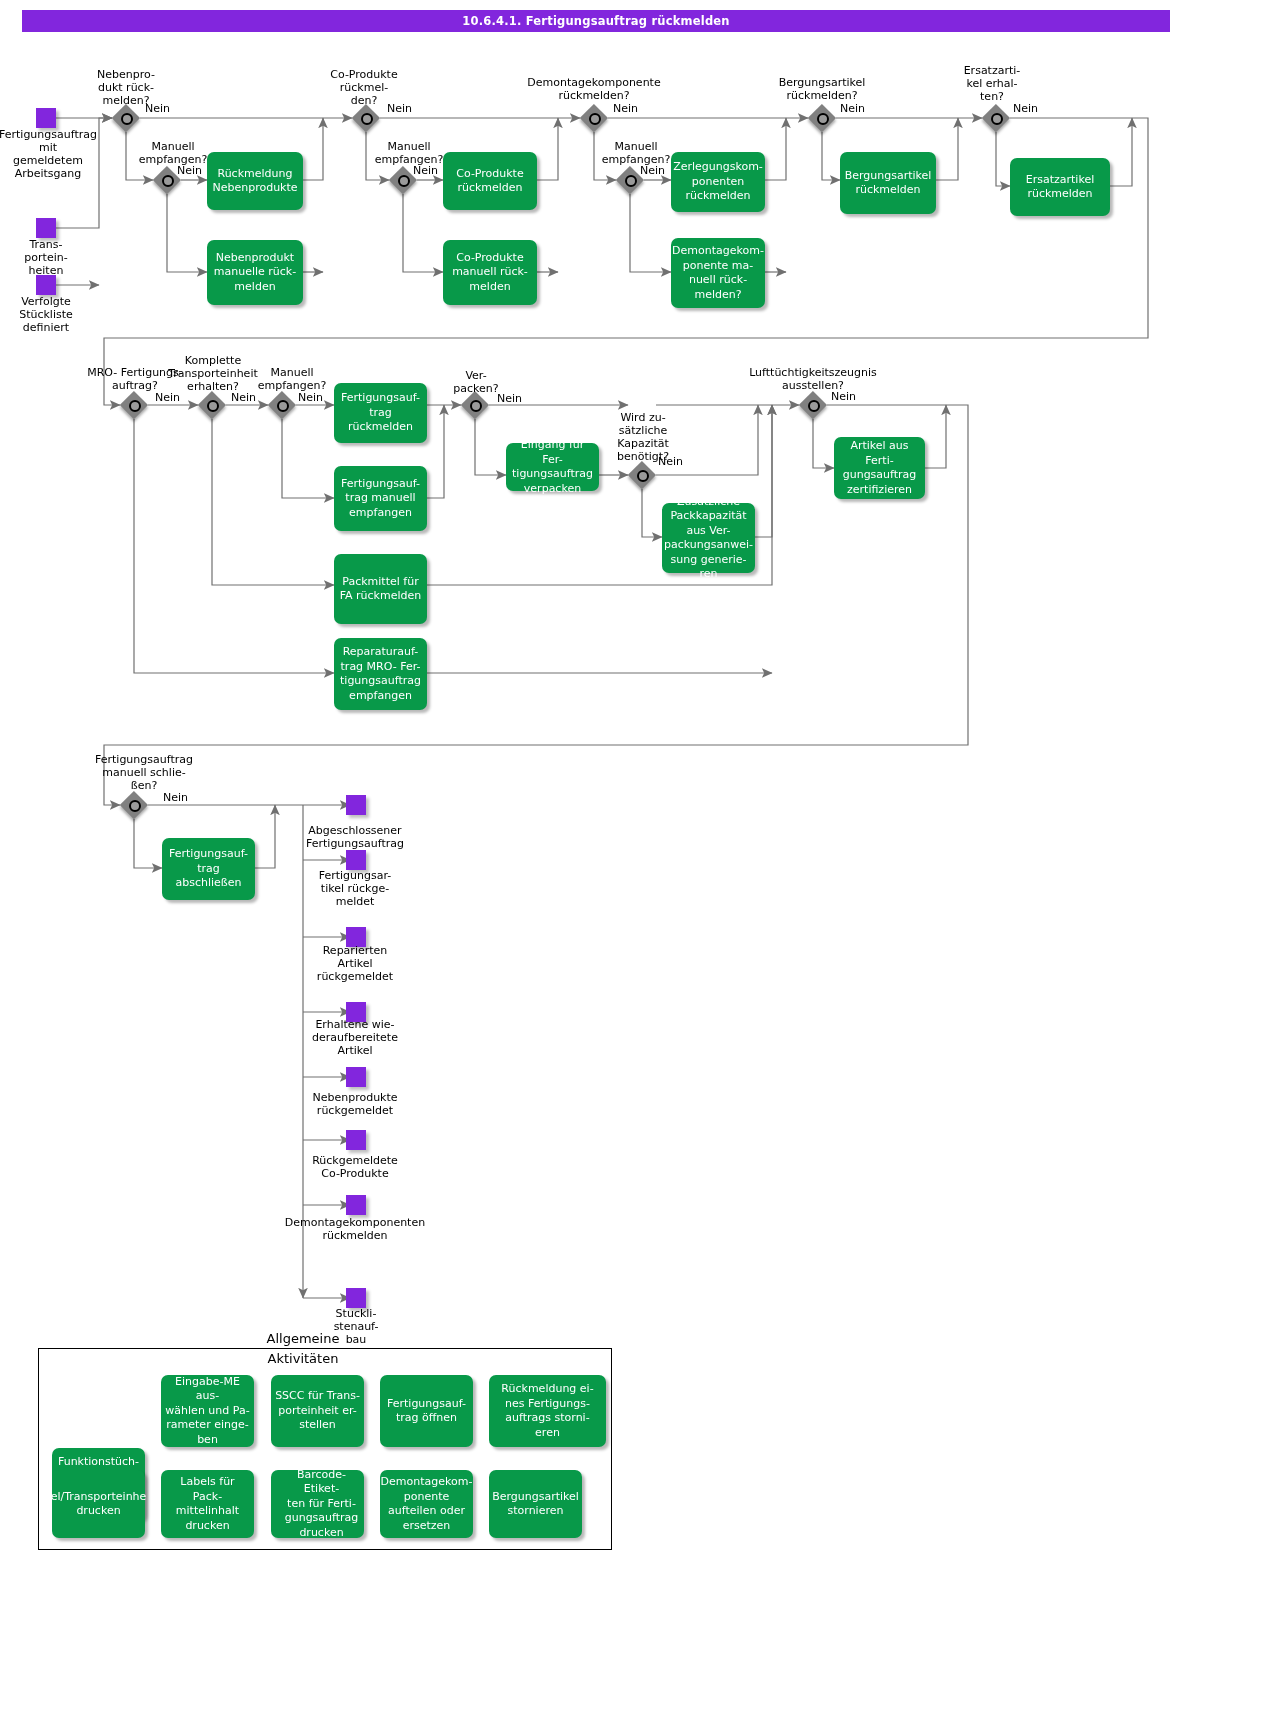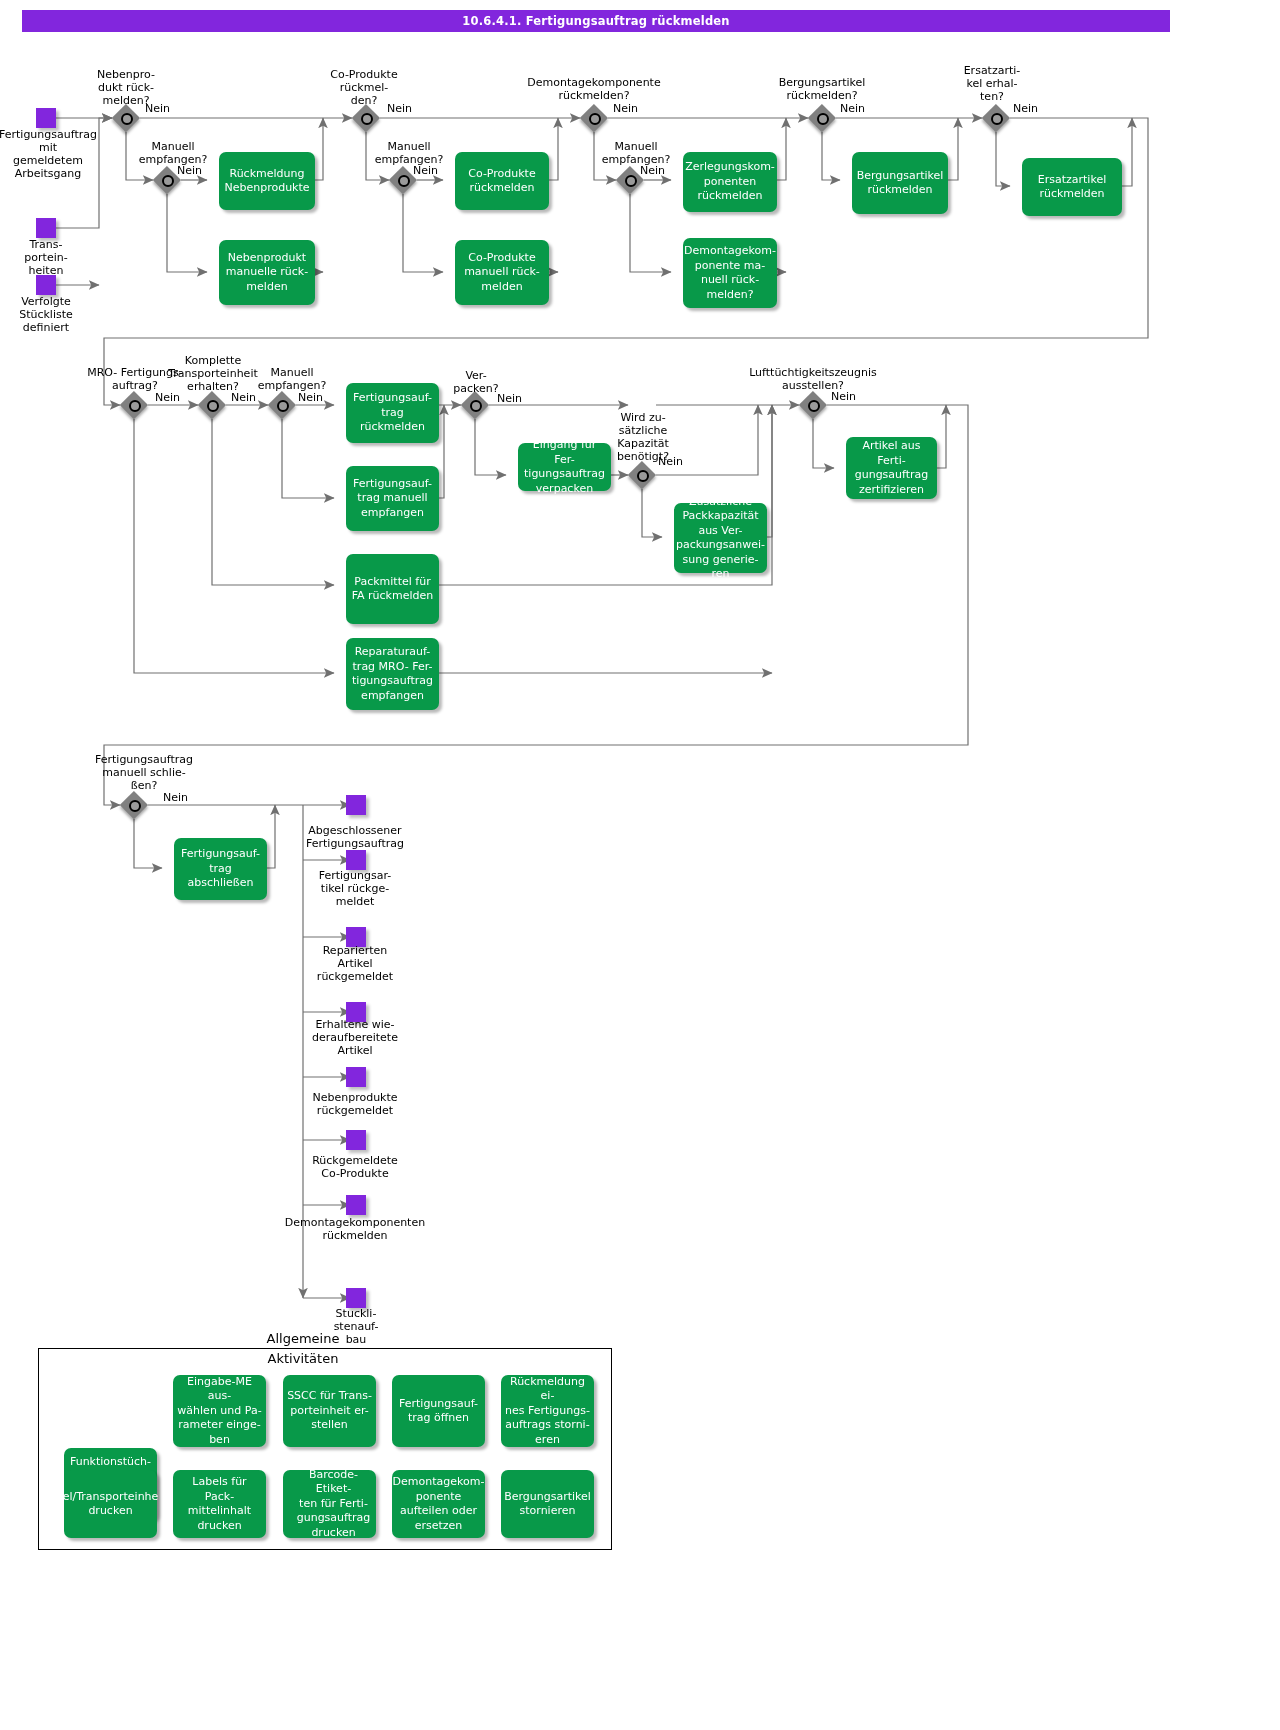--- a/index.html
+++ b/index.html
@@ -17,21 +17,21 @@
     font-size:11.5px; font-weight:bold; letter-spacing:.2px;
     display:flex; align-items:center; justify-content:center;
     font-family:"DejaVu Sans", sans-serif;
   }
 
   
   .act{
     position:absolute; background:#089949; color:#ffffff;
     border-radius:7px; box-shadow:3px 3px 3px rgba(0,0,0,.28);
     display:flex; align-items:center; justify-content:center; text-align:center;
-    font-size:11px; line-height:14.5px; padding:2px 4px; box-sizing:border-box;margin-left:12px;
+    font-size:11px; line-height:14.5px; padding:2px 4px; box-sizing:border-box;
   }
 
   
   .evt{
     position:absolute; width:20px; height:20px;
     background:#8226dd; box-shadow:3px 3px 3px rgba(0,0,0,.25);
   }
   .evt-label{
     position:absolute; text-align:center; color:#000;
     font-size:11px; line-height:13px; white-space:pre-line;
@@ -402,21 +402,21 @@
 drucken</div>
   <div class="act" style="left:161px; top:1375px; width:93px; height:72px; white-space:pre-line;">Eingabe-ME aus-
 wählen und Pa-
 rameter einge-
 ben</div>
   <div class="act" style="left:271px; top:1375px; width:93px; height:72px; white-space:pre-line;">SSCC für Trans-
 porteinheit er-
 stellen</div>
   <div class="act" style="left:380px; top:1375px; width:93px; height:72px; white-space:pre-line;">Fertigungsauf-
 trag öffnen</div>
-  <div class="act" style="left:489px; top:1375px; width:93px; height:72px; white-space:pre-line;">Rückmeldung ei-
+  <div class="act" style="left:489px; top:1375px; width:117px; height:72px; white-space:pre-line;">Rückmeldung ei-
 nes Fertigungs-
 auftrags storni-
 eren</div>
 
   <div class="act" style="left:52px; top:1470px; width:93px; height:68px; white-space:pre-line;">el/Transporteinhe
 drucken</div>
   <div class="act" style="left:161px; top:1470px; width:93px; height:68px; white-space:pre-line;">Labels für Pack-
 mittelinhalt
 drucken</div>
   <div class="act" style="left:271px; top:1470px; width:93px; height:68px; white-space:pre-line;padding-left:12px;">Barcode-Etiket-

